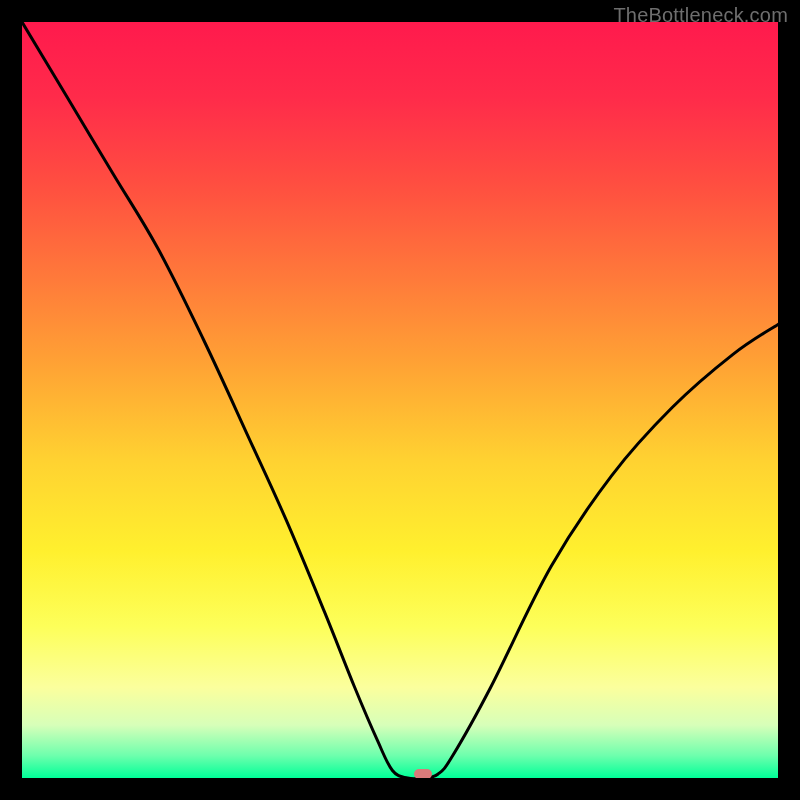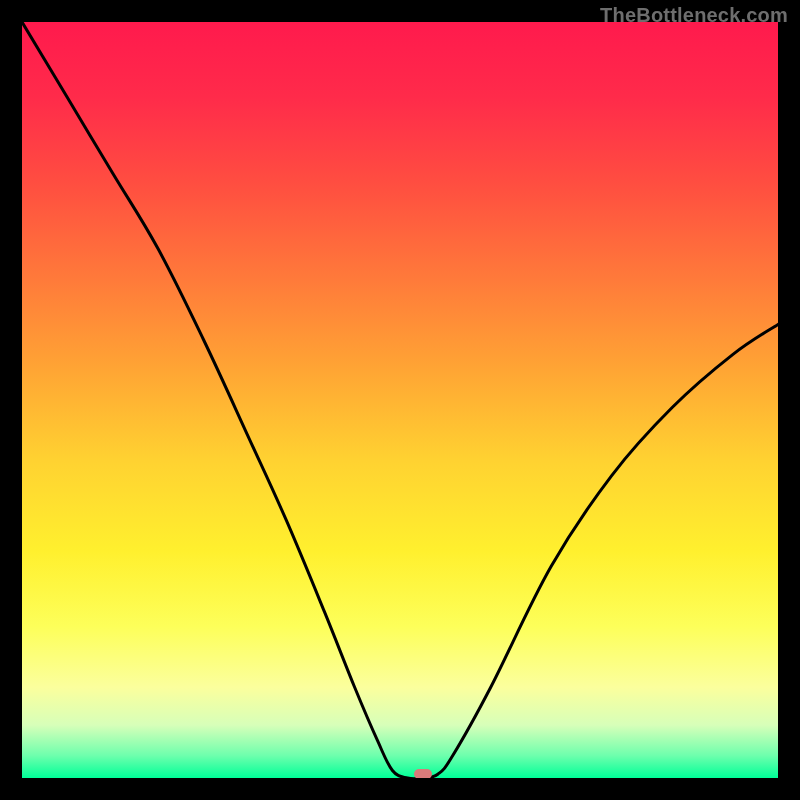--- a/index.html
+++ b/index.html
@@ -60,21 +60,21 @@
     border-radius: 5px;
     background: #d97a7a;
     transform: translate(-50%, -50%);
   }
   .watermark {
     position: absolute;
     top: 4px;
     right: 12px;
     color: #6e6e6e;
     font-size: 20px;
-    font-weight: 700;
+    font-weight: 400;
     letter-spacing: 0.2px;
     user-select: none;
     margin-left: 25px;
   }
 </style>
 </head>
 <body>
 
 <div class="container">
   <div class="plot-area">

